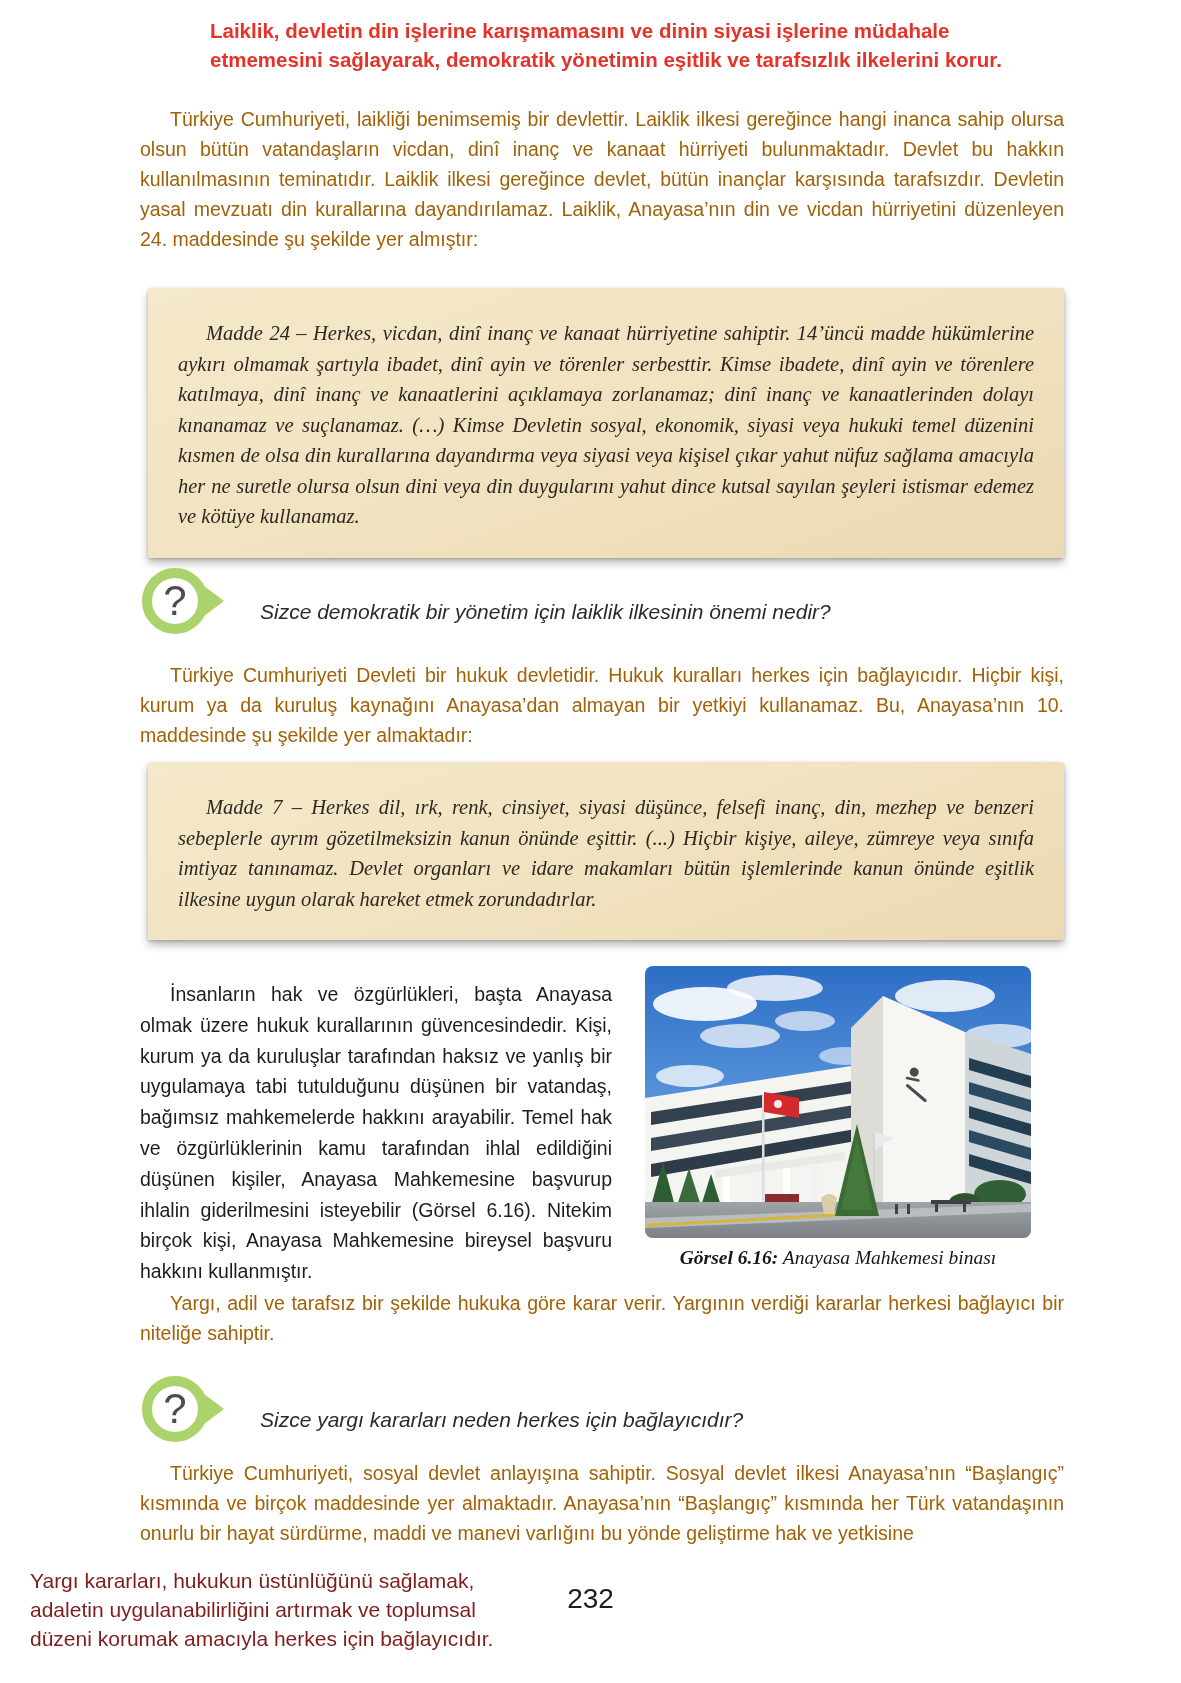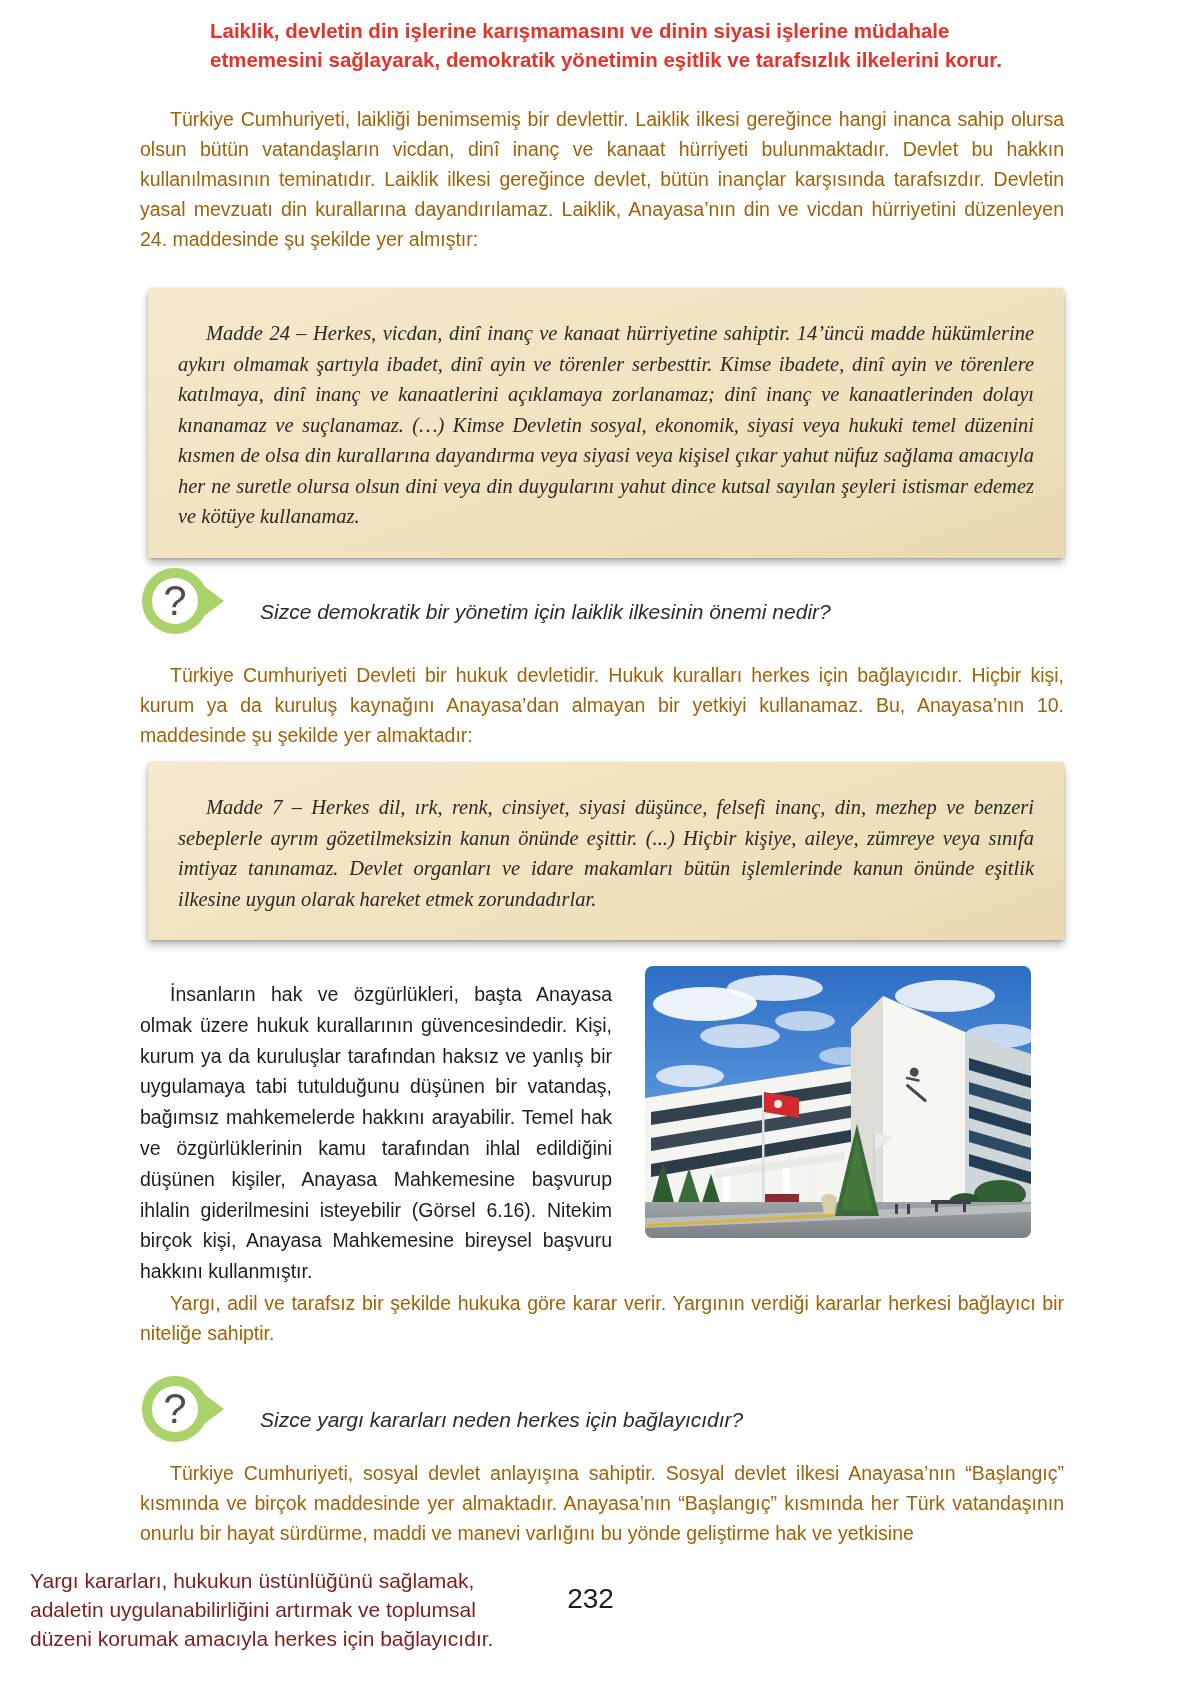--- a/index.html
+++ b/index.html
@@ -233,20 +233,23 @@
     <path d="M176 232 q8 -8 16 0 l-3 16 l-10 0 Z" fill="#d8cfa8"></path>
 
     <g fill="#3d4145">
       <rect x="250" y="238" width="3" height="10"></rect>
       <rect x="262" y="238" width="3" height="10"></rect>
       <rect x="286" y="234" width="40" height="4"></rect>
       <rect x="290" y="238" width="3" height="8"></rect>
       <rect x="318" y="238" width="3" height="8"></rect>
     </g>
   </svg>
+  <div class="caption">
+    <b>Görsel 6.16:</b><span> Anayasa Mahkemesi binası</span>
+  </div>
 </div>
 
 <p class="para p4">Yargı, adil ve tarafsız bir şekilde hukuka göre karar verir. Yargının verdiği kararlar herkesi bağlayıcı bir niteliğe sahiptir.</p>
 
 <div class="q-icon q2-icon">
   <span class="q-glyph">?</span>
   <span class="q-tail"></span>
 </div>
 <div class="q-text q2-text">Sizce yargı kararları neden herkes için bağlayıcıdır?</div>
 

